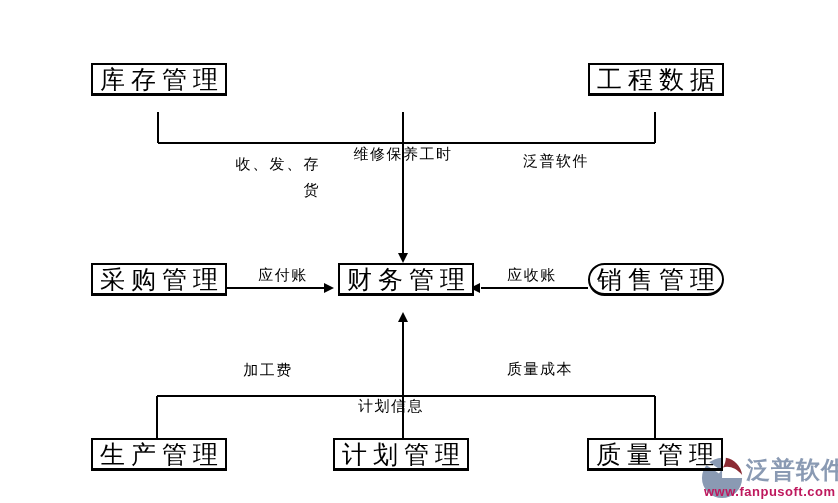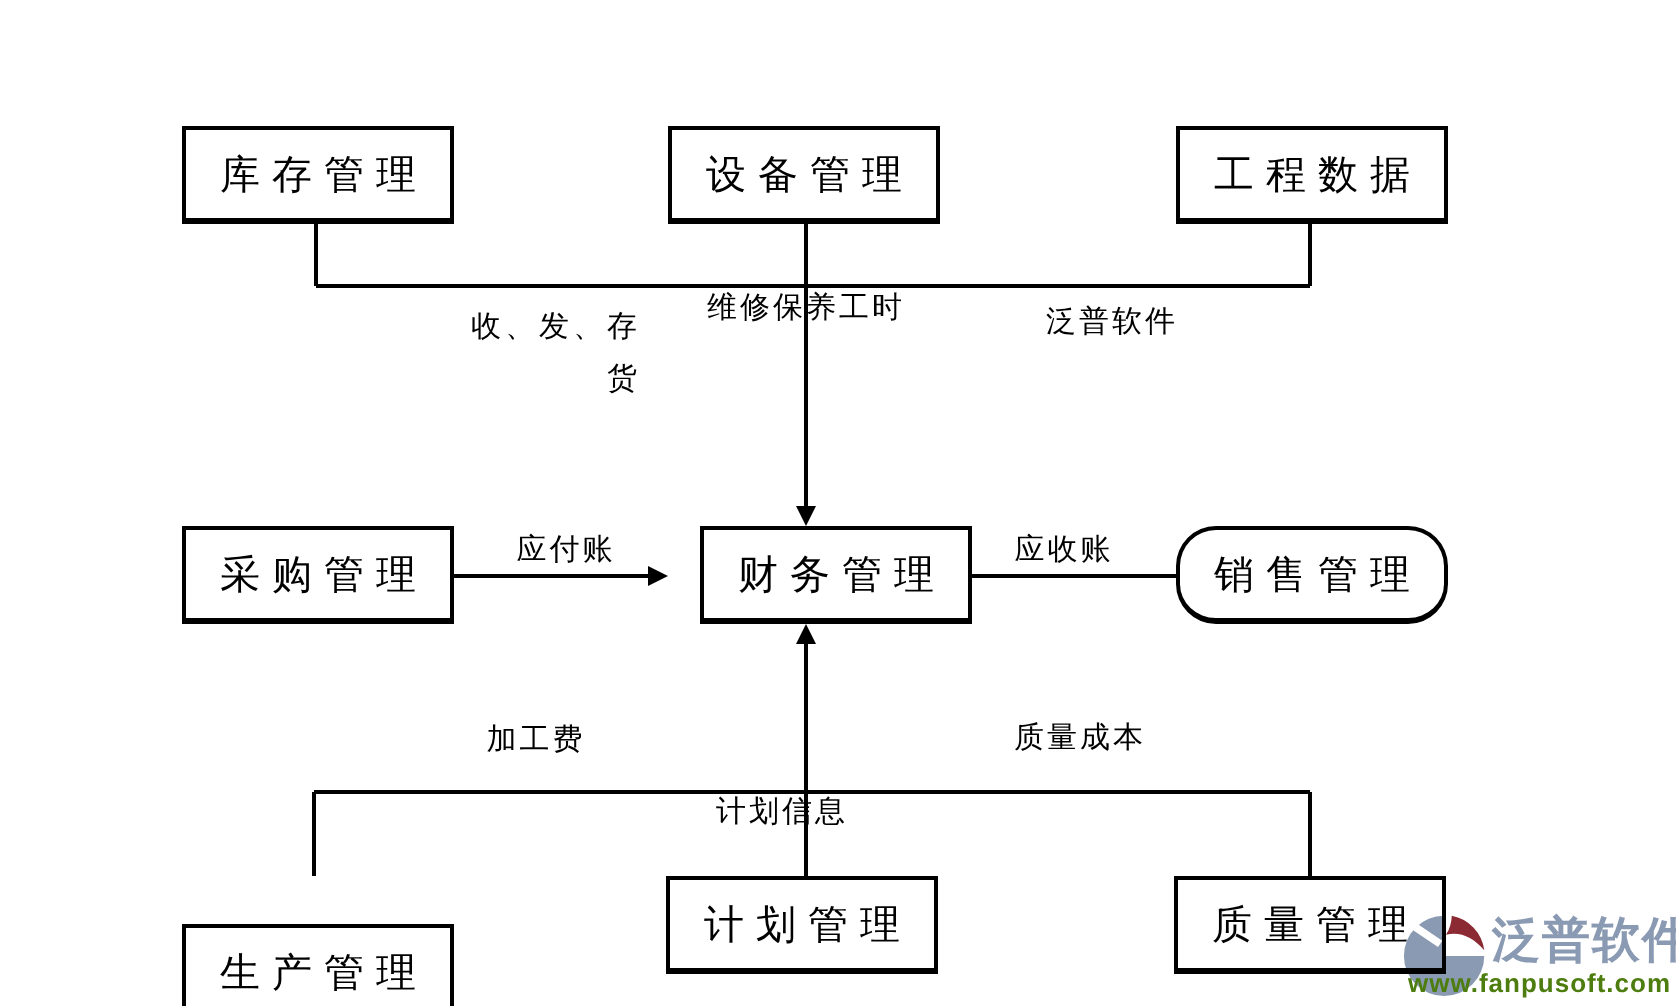--- a/index.html
+++ b/index.html
@@ -2,33 +2,33 @@
 <html><head>
 <meta charset="utf-8">
 <style>
   html,body{margin:0;padding:0;background:#fff;}
   .stage{
     position:relative;width:838px;height:503px;background:#ffffff;overflow:hidden;
     font-family:"Liberation Serif","DejaVu Serif",serif;color:#000;
   }
   .wires{position:absolute;left:0;top:0;width:838px;height:503px;}
   .box{
-    position:absolute;width:136px;height:49px;box-sizing:border-box;
+    position:absolute;width:136px;height:33px;box-sizing:border-box;
     border:2px solid #000;border-bottom-width:3px;border-right-width:2px;
     background:#fff;display:flex;align-items:center;justify-content:center;
-    font-size:20px;letter-spacing:6px;white-space:nowrap;
+    font-size:25px;letter-spacing:6px;white-space:nowrap;
   }
   .box span{margin-right:-6px;}
   .b-inventory  {left:91px; top:63px;}
   .b-equipment  {left:334px;top:63px;}
   .b-engineering{left:588px;top:63px;}
   .b-procurement{left:91px; top:263px;}
-  .b-finance    {left:350px;top:263px;}
+  .b-finance    {left:338px;top:263px;}
   .b-sales      {left:588px;top:263px;border-radius:20px;}
-  .b-production {left:91px; top:438px;margin-top:24px;}
+  .b-production {left:91px; top:438px;}
   .b-planning   {left:333px;top:438px;}
   .b-quality    {left:587px;top:438px;text-align:center;}
   .elabel{
     position:absolute;transform:translate(-50%,-50%);
     font-size:15px;letter-spacing:1.5px;white-space:nowrap;
   }
   .elabel.two-line{text-align:right;line-height:26px;letter-spacing:2px;}
   .logo{position:absolute;left:701px;top:452px;width:137px;height:50px;mix-blend-mode:multiply;}
   .logo-icon{position:absolute;left:0;top:3px;}
   .logo-brand{
@@ -50,23 +50,20 @@
              M227 288 L325 288 M588 288 L481 288 M403 438 L403 321
              M157 438 L157 396 M157 396 L655 396 M655 396 L655 438" stroke="#000" stroke-width="2" fill="none"></path>
     <polygon points="398,253 408,253 403,263" fill="#000"></polygon>
     <polygon points="324,283 324,293 334,288" fill="#000"></polygon>
     <polygon points="480,283 480,293 470,288" fill="#000"></polygon>
     <polygon points="398,322 408,322 403,312" fill="#000"></polygon>
   </svg>
 
   <div class="box b-inventory">
     <span>库存管理</span>
-    </div>
-  <div class="box b-equipment">
-    <span>设备管理</span>
     </div>
   <div class="box b-engineering">
     <span>工程数据</span>
     </div>
   <div class="box b-procurement">
     <span>采购管理</span>
     </div>
   <div class="box b-finance">
     <span>财务管理</span>
     </div>
@@ -96,16 +93,16 @@
   <div class="elabel" style="left:391px;top:406px">计划信息</div>
 
   <div class="logo">
     <svg class="logo-icon" width="44" height="44" viewBox="0 0 46 46">
       <circle cx="22" cy="24" r="21" fill="#8a9ab3"></circle>
       <path d="M22 24 L22 1 A23 23 0 0 1 45 24 Z" fill="#ffffff"></path>
       <path d="M26 3 A21 21 0 0 1 43 21 C37 14 30 11 23 13 C25 10 26 6 26 3 Z" fill="#8b2a33"></path>
       <rect x="-2" y="9" width="24" height="4" fill="#ffffff" transform="rotate(34 10 11)"></rect>
     </svg>
     <div class="logo-brand" id="brand-text" style="color: rgb(138, 154, 179);">泛普软件</div>
-    <div class="logo-url" id="brand-url" style="color: #4d7c0f;">www.fanpusoft.com</div>
+    <div class="logo-url" id="brand-url" style="color: #be185d;">www.fanpusoft.com</div>
   </div>
 
 </div>
 
 </body></html>

